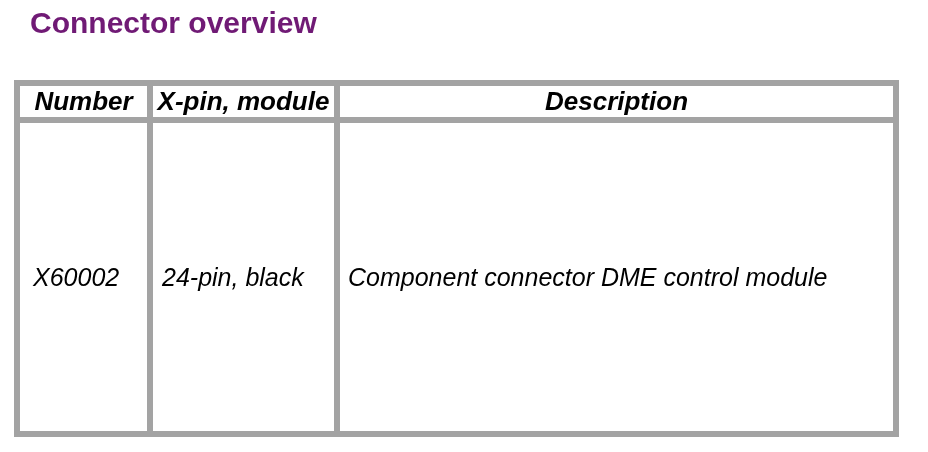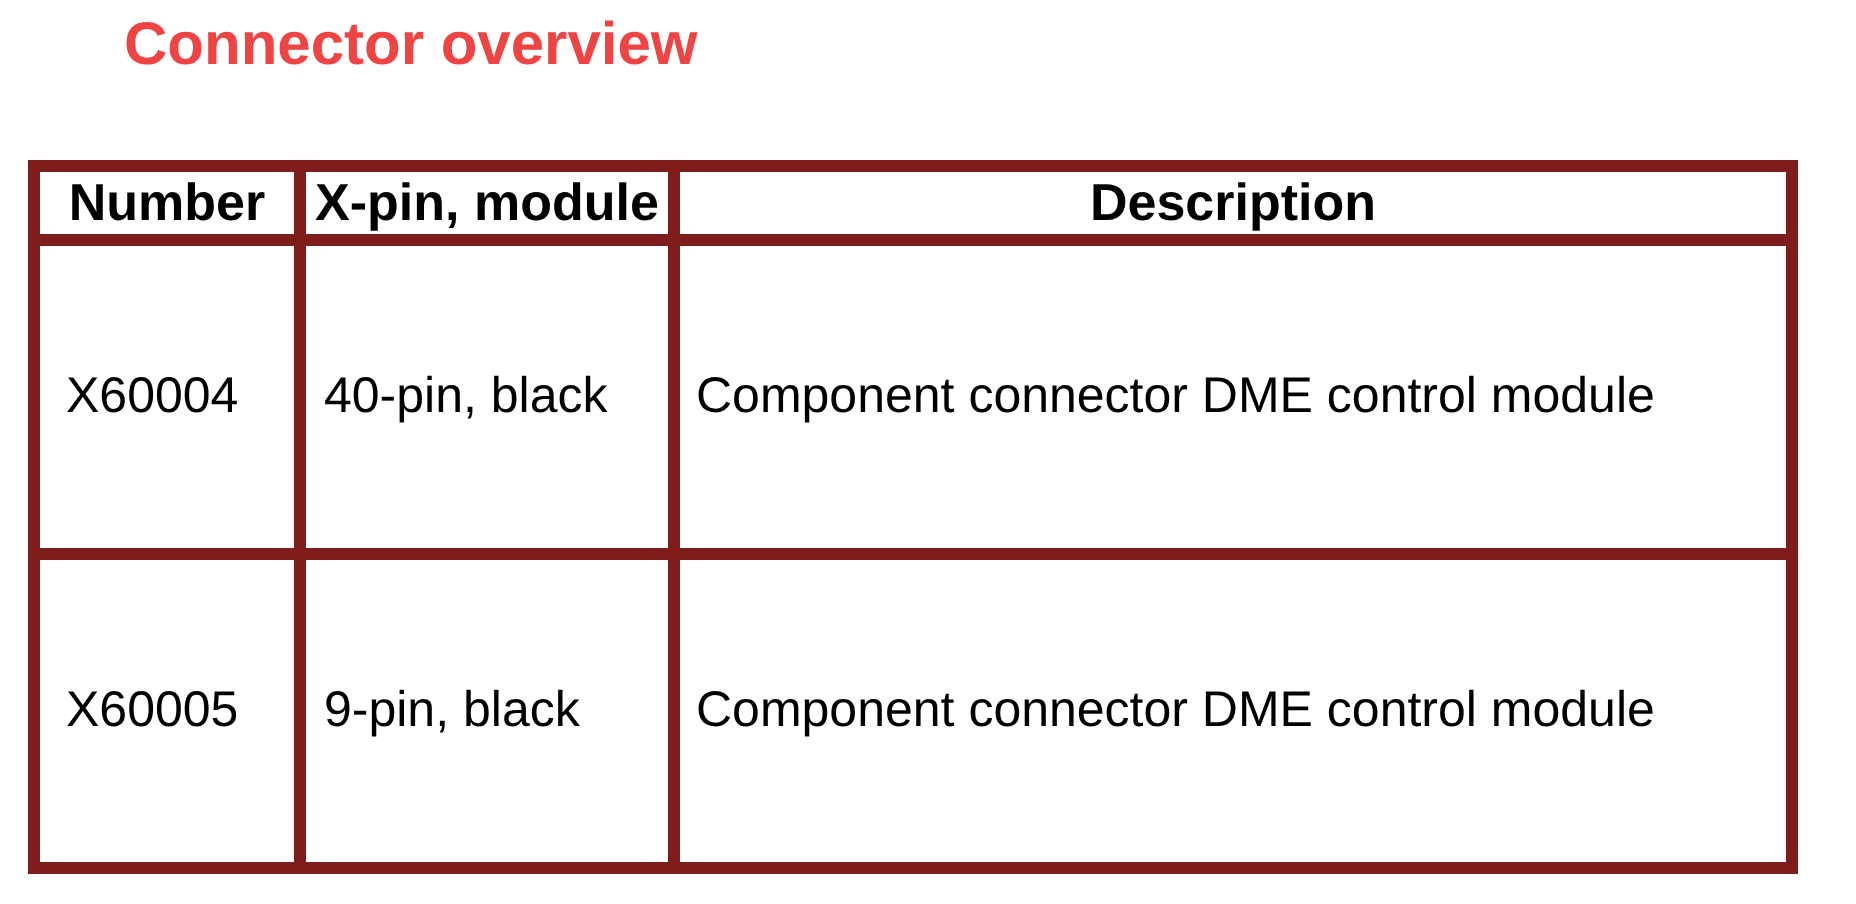--- a/index.html
+++ b/index.html
@@ -17,40 +17,40 @@
     height: 452px;
     background: #ffffff;
   }
   .page-title {
     position: absolute;
     left: 30px;
     top: 6px;
     font-size: 30px;
     font-weight: bold;
     letter-spacing: 0px;
-    color: #ef4444;
+    color: #701a75;
     white-space: nowrap;
-    margin-left: 32px;
   }
   table.connector-table {
     position: absolute;
     left: 14px;
     top: 80px;
     width: 879px;
     height: 357px;
     border-collapse: collapse;
     table-layout: fixed;
     background: #ffffff;
   }
   .connector-table th,
   .connector-table td {
-    border: 6px solid #7f1d1d;
+    border: 6px solid #a3a3a3;
     vertical-align: middle;
     white-space: nowrap;
     overflow: hidden;
+    font-style: italic;
   }
   .connector-table th {
     font-size: 26px;
     font-weight: bold;
     text-align: center;
     padding: 0 2px;
   }
   .connector-table td {
     font-size: 25px;
     font-weight: normal;
@@ -78,25 +78,20 @@
     </colgroup>
     <thead>
       <tr>
         <th>Number</th>
         <th>X-pin, module</th>
         <th>Description</th>
       </tr>
     </thead>
     <tbody>
       <tr>
-        <td class="cell-number">X60004</td>
-        <td class="cell-pin">40-pin, black</td>
-        <td class="cell-desc">Component connector DME control module</td>
-      </tr>
-      <tr>
-        <td class="cell-number">X60005</td>
-        <td class="cell-pin">9-pin, black</td>
+        <td class="cell-number">X60002</td>
+        <td class="cell-pin">24-pin, black</td>
         <td class="cell-desc">Component connector DME control module</td>
       </tr>
     </tbody>
   </table>
 
 </div>
 
 </body></html>

